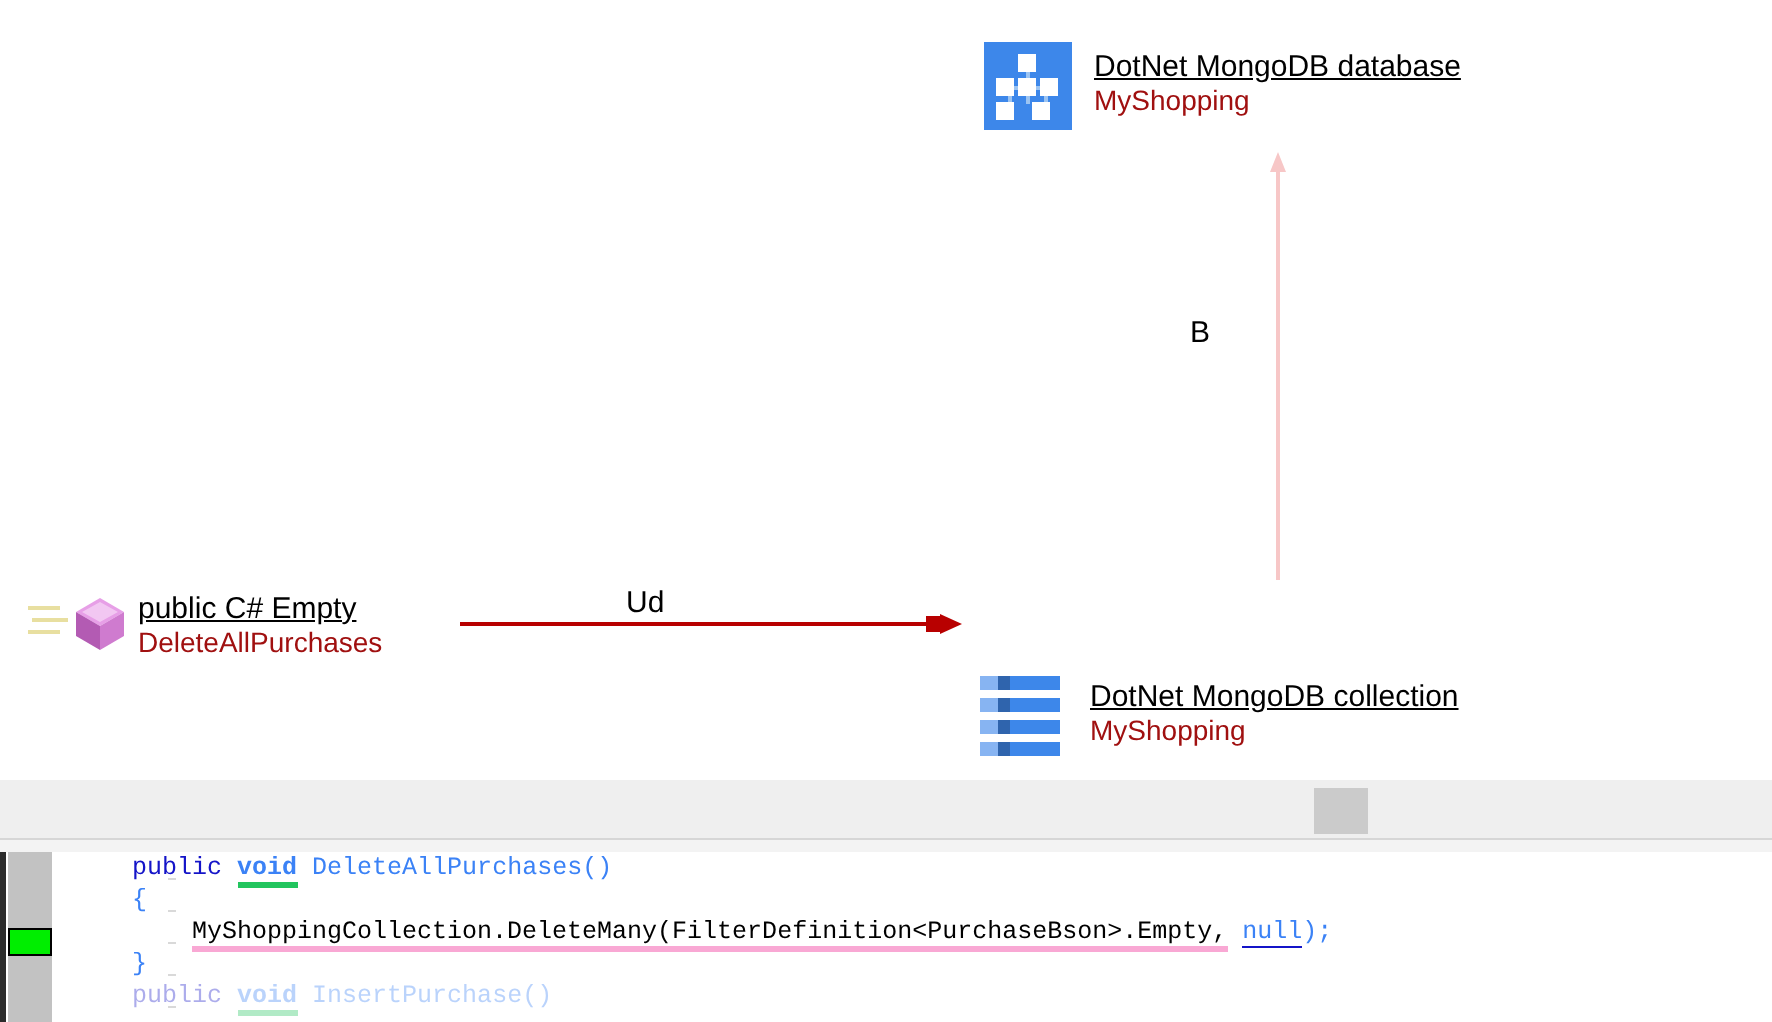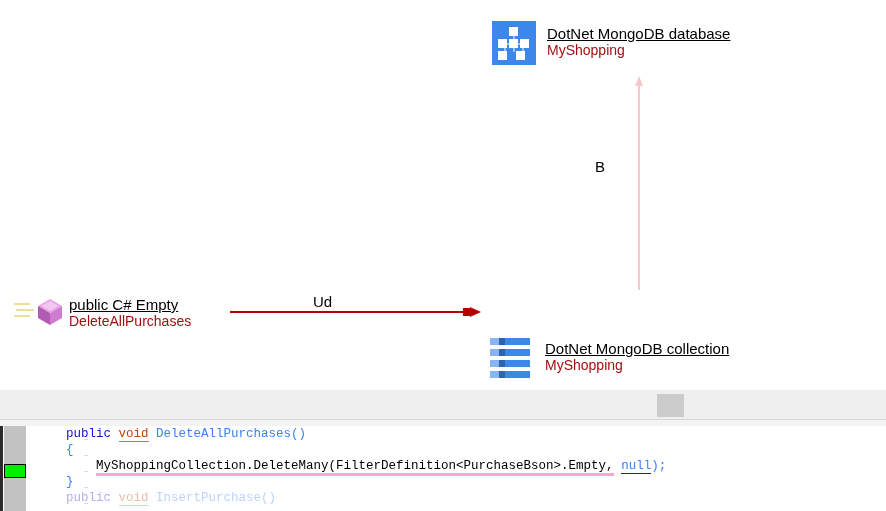--- a/index.html
+++ b/index.html
@@ -99,21 +99,21 @@
   }
   .code-tick{ position:absolute; left:58px; width:4px; height:1px; background:#d9d9d9; }
 
   #code-lines{
     position:absolute; left:66px; top:0; width:820px; height:85px;
     font-family:"Liberation Mono", monospace; font-size:12.5px; line-height:16px;
     white-space:pre;
   }
   .code-line{ height:16px; }
   .kw{ color:#1414c8; }
-  .kw-type{ color:#c2410c; border-bottom:1px solid #22c55e; }
+  .kw-type{ color:#3b82f6; border-bottom:3px solid #22c55e;font-weight:bold; }
   .plain{ color:#3b82f6; }
   .call-underline{ border-bottom:3px solid #f9a8d4; }
   .lit-null{ color:#3b82f6; border-bottom:1px solid #1414c8; }
   .faded{ opacity:0.35; }
 </style>
 </head>
 <body>
 
 <div id="diagram-pane">
 

